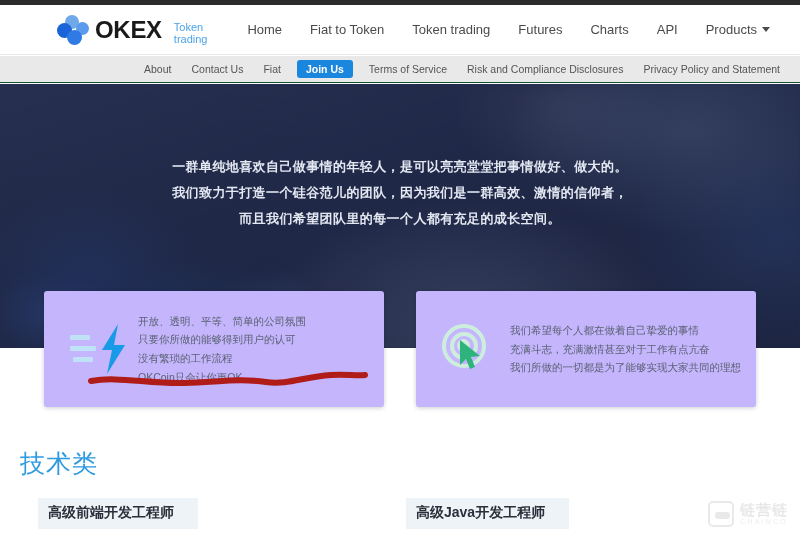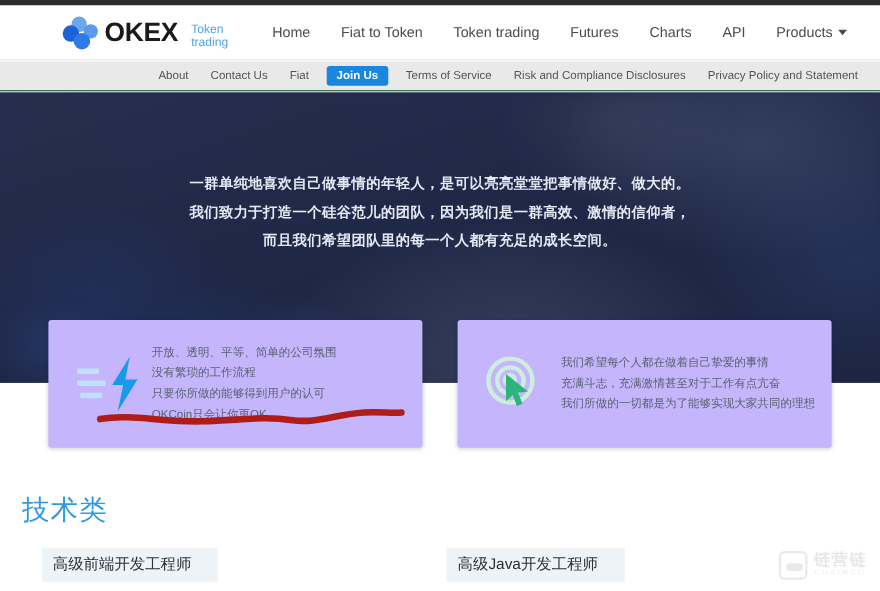--- a/index.html
+++ b/index.html
@@ -244,20 +244,21 @@
     gap: 0;
   }
   .job-col { width: 368px; }
   .job-title {
     display: inline-block;
     background: #eef3f8;
     color: #2a2f3a;
     font-size: 14px;
     padding: 6px 24px 7px 10px;
     line-height: 1.25;
+    font-weight: bold;
   }
   .job-sub {
     margin-top: 8px;
     margin-left: 10px;
     font-size: 12px;
     color: #9aa2ae;
     letter-spacing: 1px;
   }
 
   
@@ -356,22 +357,22 @@
           <div class="bar b1"></div>
             <div class="bar b2"></div>
             <div class="bar b3"></div>
           <svg width="30" height="50" viewBox="0 0 30 50" style="position:absolute;left:28px;top:1px;">
             <polygon points="20,0 4,26 14,26 9,50 27,21 16,21" fill="#189ae8"></polygon>
           </svg>
         </div>
       </div>
       <div class="card-text">
         <div>开放、透明、平等、简单的公司氛围</div>
+        <div>只要你所做的能够得到用户的认可</div>
         <div>没有繁琐的工作流程</div>
-        <div>只要你所做的能够得到用户的认可</div>
         <div>OKCoin只会让你更OK</div>
       </div>
     </div>
 
     <div class="card">
       <div class="card-icon">
         <div class="ic-click">
           <div class="ring r1"></div>
           <div class="ring r2"></div>
           <div class="ring r3"></div>

